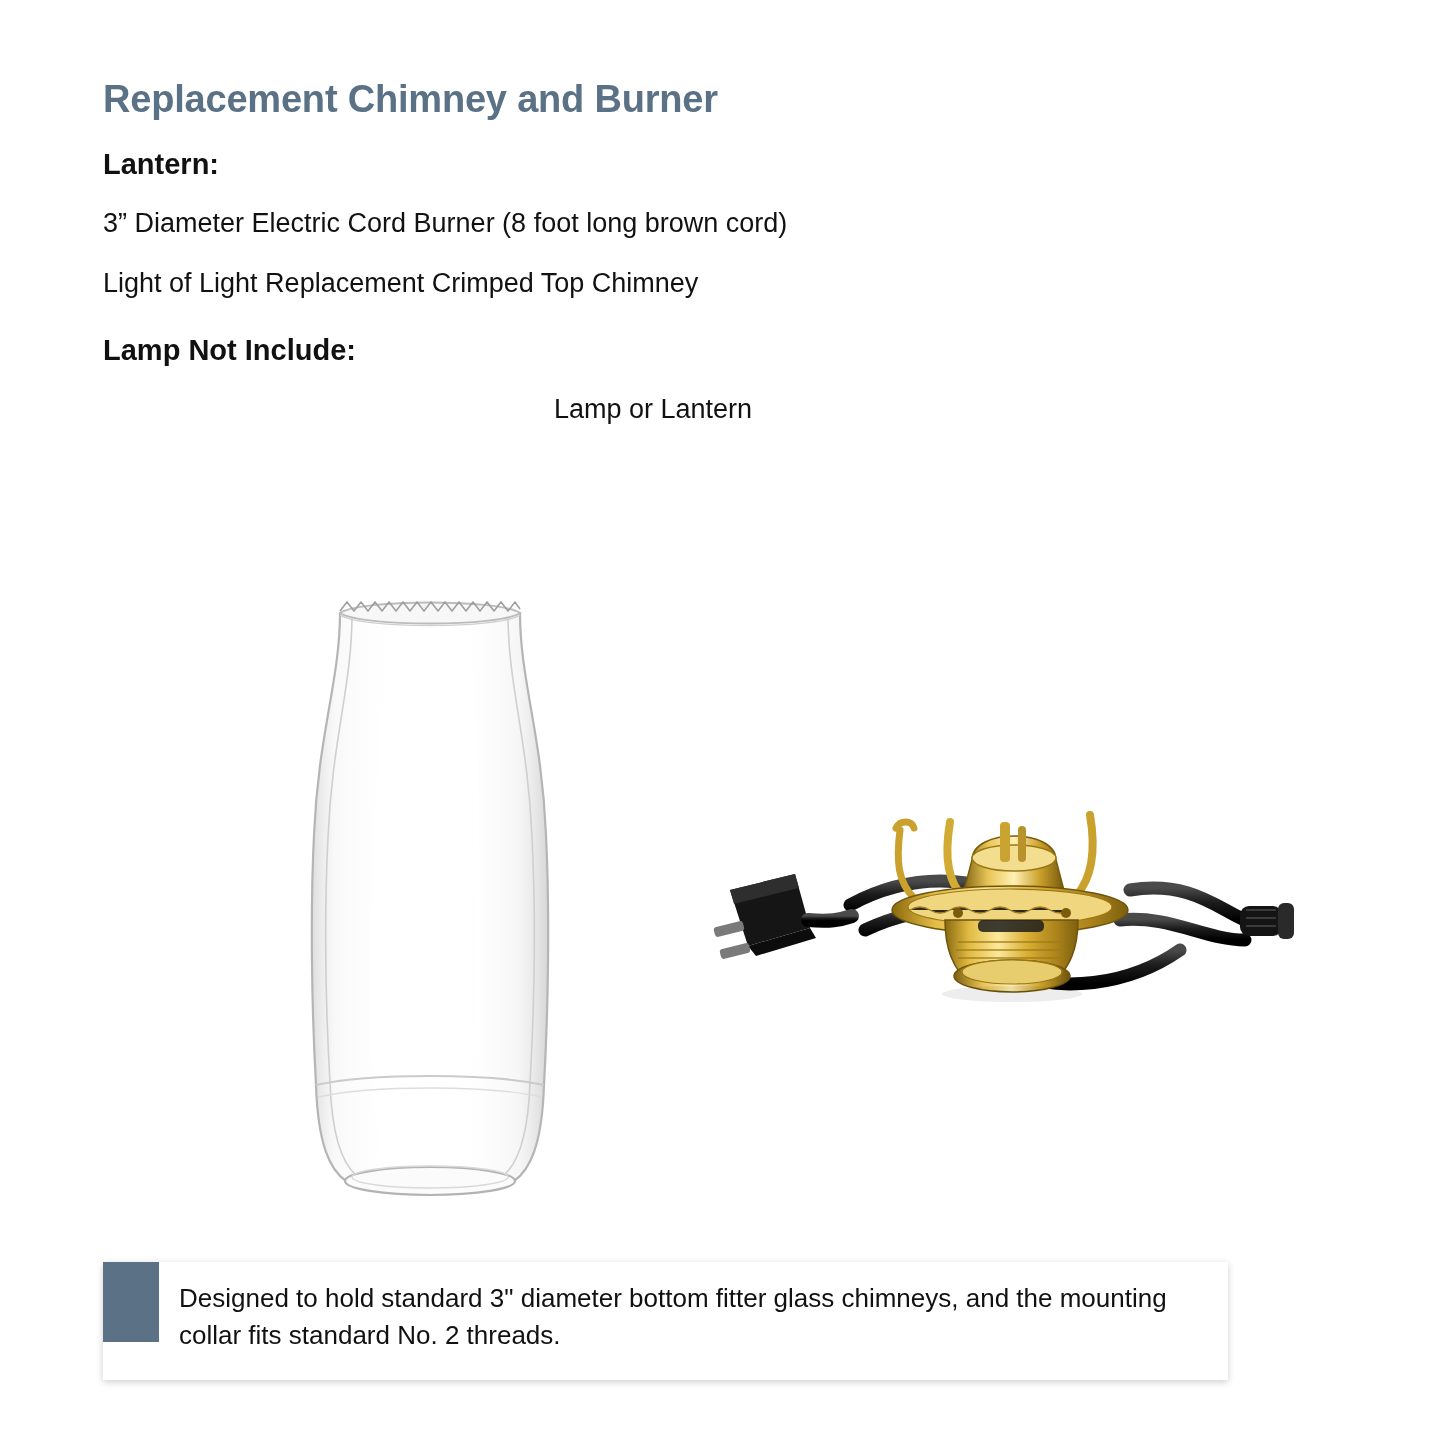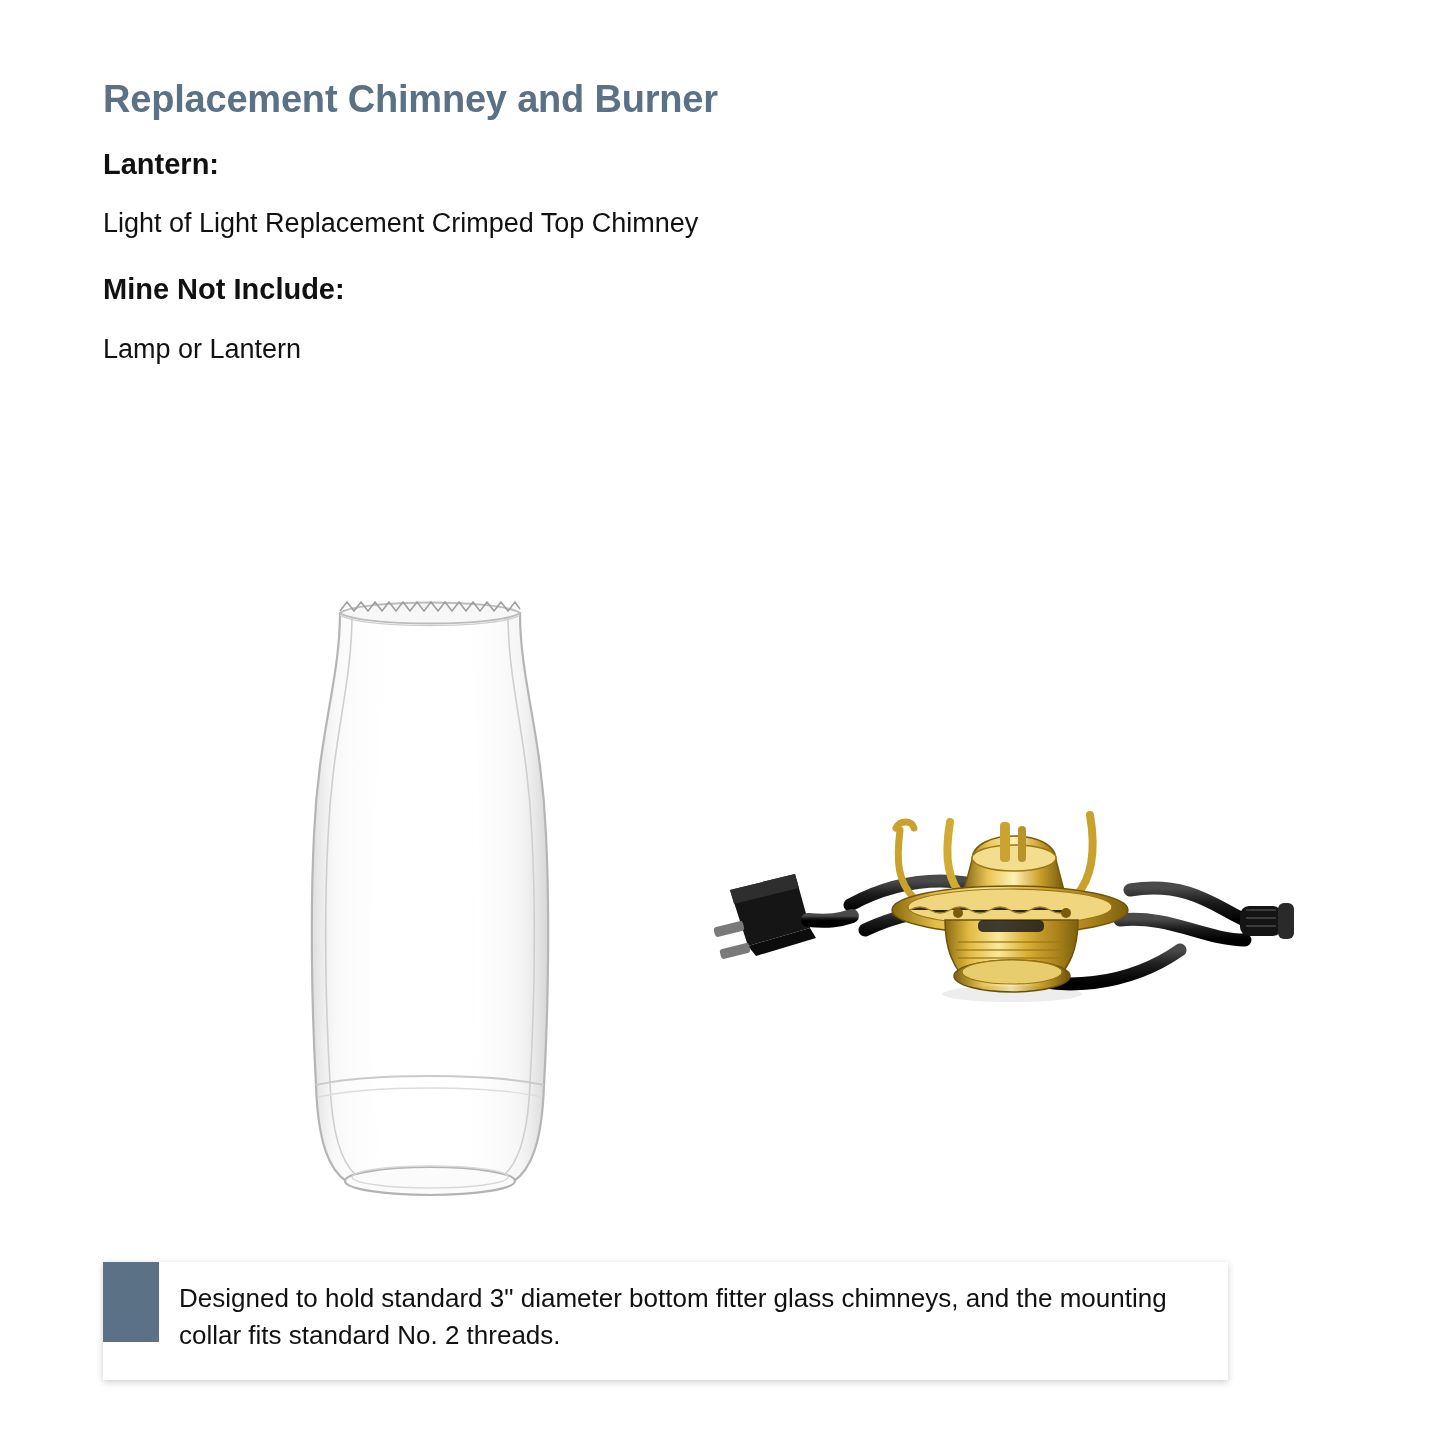--- a/index.html
+++ b/index.html
@@ -50,20 +50,21 @@
     font-weight: normal;
     color: #111111;
     margin: 0 0 28px 0;
     line-height: 1.2;
   }
   .subhead.second {
     margin-top: 34px;
   }
   .body-line.last {
     margin-bottom: 7px;
+    text-align: center;
   }
 
   
   .images {
     position: absolute;
     left: 0;
     top: 540px;
     width: 1445px;
     height: 700px;
   }
@@ -117,22 +118,23 @@
   }
 </style>
 </head>
 <body>
 
 <div class="page">
 
   <div class="text-block">
     <h1 class="title">Replacement Chimney and Burner</h1>
     <h2 class="subhead">Lantern:</h2>
+    <p class="body-line">3” Diameter Electric Cord Burner (8 foot long brown cord)</p>
     <p class="body-line">Light of Light Replacement Crimped Top Chimney</p>
-    <h2 class="subhead second">Mine Not Include:</h2>
+    <h2 class="subhead second">Lamp Not Include:</h2>
     <p class="body-line last">Lamp or Lantern</p>
   </div>
 
   <div class="images">
 
     <div class="chimney">
       <svg class="chimney-glass" viewBox="0 0 260 620" xmlns="http://www.w3.org/2000/svg">
         <defs>
           <linearGradient id="glassGrad" x1="0" y1="0" x2="1" y2="0">
             <stop offset="0%" stop-color="#dcdcdc" stop-opacity="0.95"></stop>

